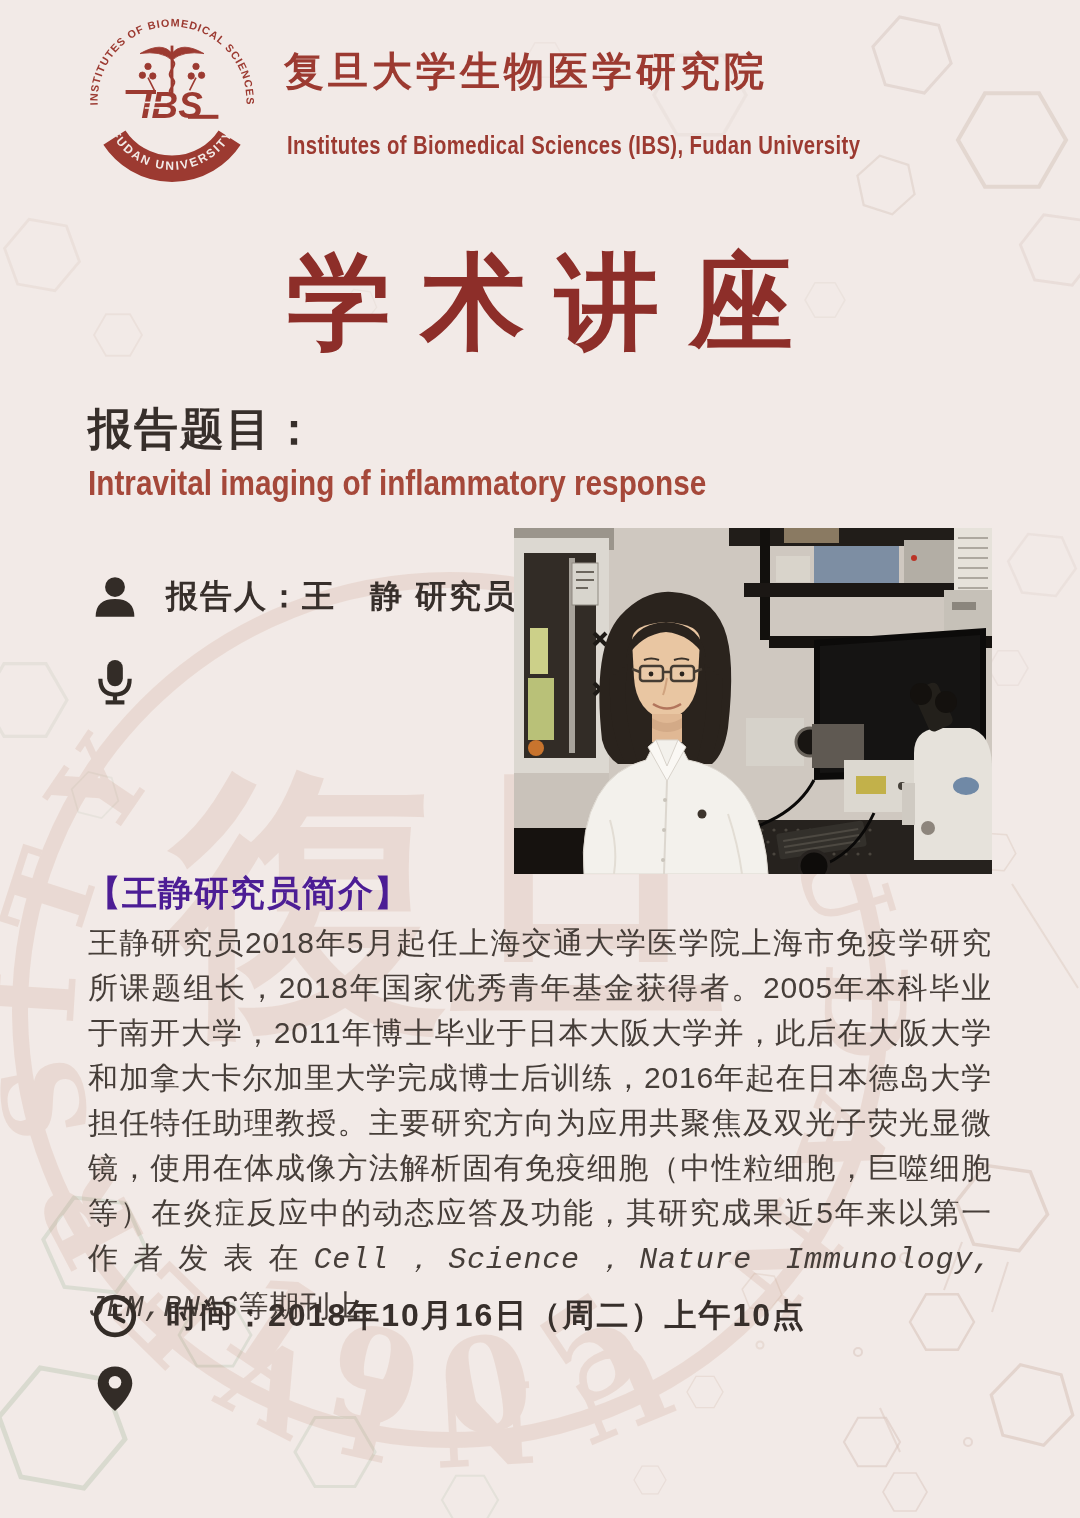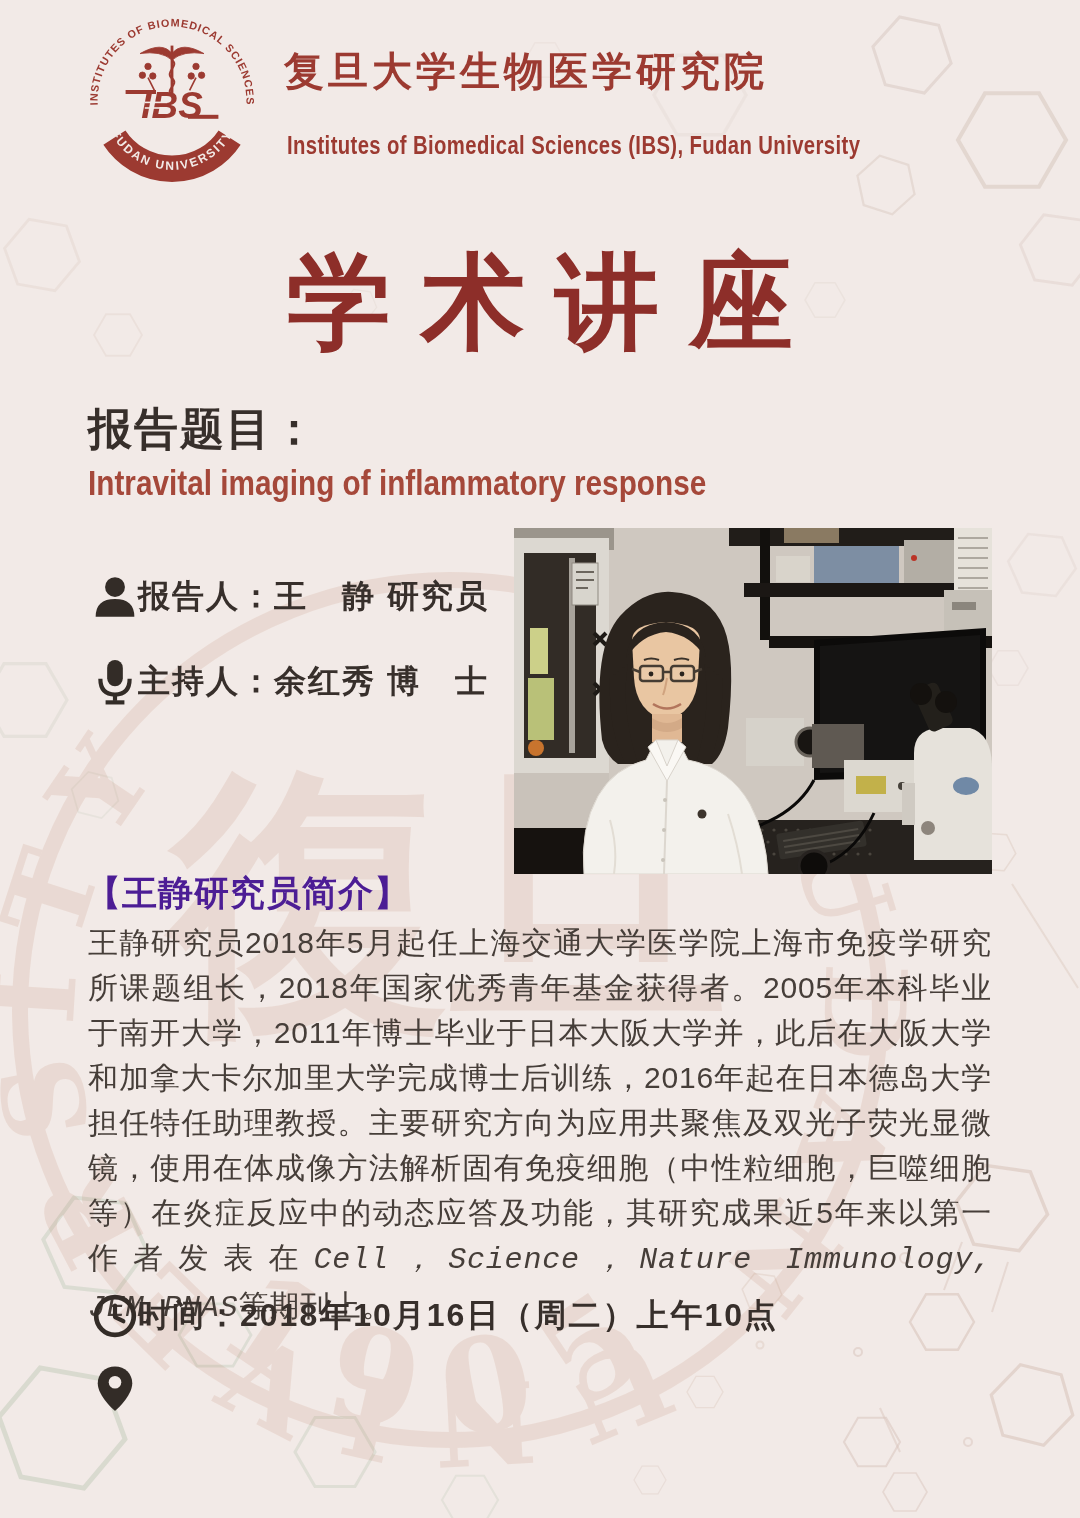--- a/index.html
+++ b/index.html
@@ -18,21 +18,21 @@
     white-space:nowrap;transform:scaleX(.78);transform-origin:left;letter-spacing:.5px;}
   
   .event-title{position:absolute;left:0;top:234px;width:100%;text-align:center;
     font-family:"DejaVu Serif",serif;font-weight:bold;font-size:104px;color:#8d2e29;
     letter-spacing:30px;text-indent:30px;}
   
   .talk-label{position:absolute;left:88px;top:400px;font-size:44px;font-weight:bold;color:#372f2b;letter-spacing:2px;}
   .talk-title{position:absolute;left:88px;top:463px;font-size:35px;font-weight:bold;color:#a5483a;
     white-space:nowrap;transform:scaleX(.85);transform-origin:left;}
   
-  .info-row{position:absolute;left:92px;display:flex;align-items:center;}
+  .info-row{position:absolute;left:92px;display:flex;align-items:center;gap:28px;}
   .row-speaker{top:574px;}
   .row-host{top:659px;}
   .row-time{top:1293px;}
   .row-location{top:1365px;}
   .row-icon{width:46px;height:46px;flex:0 0 auto;}
   .row-text{font-size:32px;font-weight:bold;color:#372f2b;letter-spacing:2px;white-space:nowrap;}
   
   .photo{position:absolute;left:514px;top:528px;width:478px;height:346px;}
   
   .bio-heading{position:absolute;left:86px;top:870px;font-size:35px;font-weight:bold;color:#4c1d95;letter-spacing:1px;}
@@ -151,21 +151,20 @@
     <span class="row-text"><b>报告人：</b><b>王　静  研究员</b></span>
   </div>
 
   <div class="info-row row-host">
     <svg class="row-icon" viewBox="0 0 44 44">
       <rect x="14.5" y="1" width="15" height="25" rx="7.5" fill="#332c27"></rect>
       <path d="M8,19 q0,15 14,15 q14,0 14,-15" fill="none" stroke="#332c27" stroke-width="4"></path>
       <line x1="22" y1="34" x2="22" y2="40" stroke="#332c27" stroke-width="4"></line>
       <line x1="13" y1="41.5" x2="31" y2="41.5" stroke="#332c27" stroke-width="4"></line>
     </svg>
-    <span class="row-text"><b>主持人：</b><b>余红秀  博　士</b></span>
   </div>
 
   <svg class="photo" viewBox="0 0 478 346" role="img" aria-label="speaker-portrait-in-microscopy-lab">
     <rect x="0" y="0" width="478" height="346" fill="#c9c2ba"></rect>
     <rect x="95" y="0" width="383" height="300" fill="#cfc8c0"></rect>
 
     <rect x="0" y="0" width="100" height="22" fill="#9b958c"></rect>
     <rect x="0" y="10" width="95" height="235" fill="#dcd8d1"></rect>
     <rect x="10" y="25" width="72" height="205" fill="#322c26"></rect>
     <rect x="55" y="30" width="6" height="195" fill="#e8e4da" opacity=".65"></rect>

